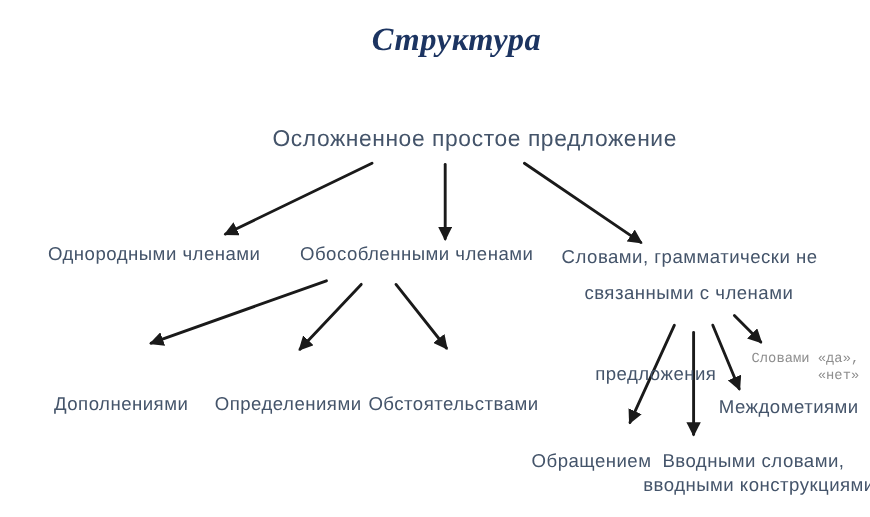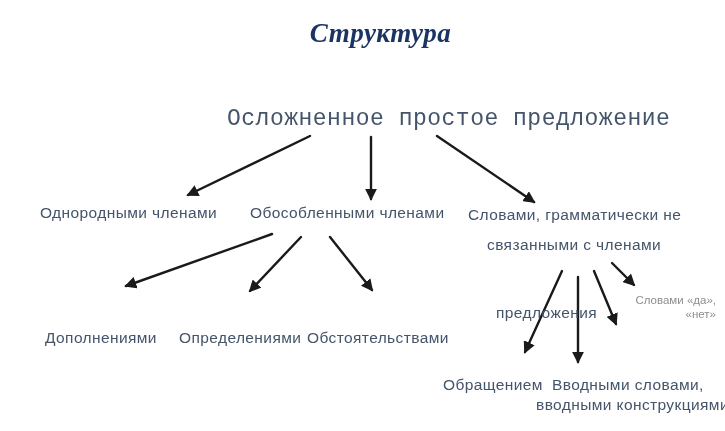--- a/index.html
+++ b/index.html
@@ -18,21 +18,21 @@
   .title{
     position:absolute;left:18px;top:18px;width:725px;text-align:center;
     font-family:"Liberation Serif","DejaVu Serif",serif;
     font-style:italic;font-weight:bold;font-size:27px;
     color:var(--c-title);letter-spacing:0.5px;
   }
   .node{
     position:absolute;color:var(--c-node);font-size:15.5px;
     letter-spacing:0.4px;white-space:nowrap;
   }
-  .root-node{font-size:23px;letter-spacing:0.5px;font-family:Liberation Mono, monospace;}
+  .root-node{font-size:19px;letter-spacing:0.5px;}
   .muted{
     position:absolute;color:var(--c-muted);font-size:11.5px;
     line-height:14px;text-align:right;white-space:nowrap;
   }
   svg.arrows{position:absolute;left:0;top:0;pointer-events:none;}
   svg.arrows line{stroke:var(--c-arrow);stroke-width:2.4;stroke-linecap:round;}
   svg.arrows .ah{fill:var(--c-arrow);}
 </style>
 </head>
 <body>
@@ -64,21 +64,22 @@
   <div class="node" style="left:40px;top:204px;">Однородными членами</div>
   <div class="node" style="left:250px;top:204px;text-align:right;">Обособленными членами</div>
   <div class="node" style="left:468px;top:206px;">Словами, грамматически не</div>
   <div class="node" style="left:487px;top:236px;">связанными с членами</div>
   <div class="node" style="left:496px;top:256px;margin-top:48px;">предложения</div>
 
   <div class="node" style="left:45px;top:329px;">Дополнениями</div>
   <div class="node" style="left:179px;top:329px;">Определениями</div>
   <div class="node" style="left:307px;top:329px;">Обстоятельствами</div>
 
-  <div class="muted" style="left:598px;top:293px;width:118px;">
+  <div class="muted" style="left:598px;top:293px;width:118px;font-family:Liberation Mono, monospace;">
     <div>Словами «да»,</div>
     <div>«нет»</div>
   </div>
+  <div class="node" style="left:599px;top:331px;">Междометиями</div>
   <div class="node" style="left:443px;top:376px;">Обращением</div>
   <div class="node" style="left:552px;top:376px;">Вводными словами,</div>
   <div class="node" style="left:536px;top:396px;">вводными конструкциями</div>
 
 </div>
 
 </body></html>

